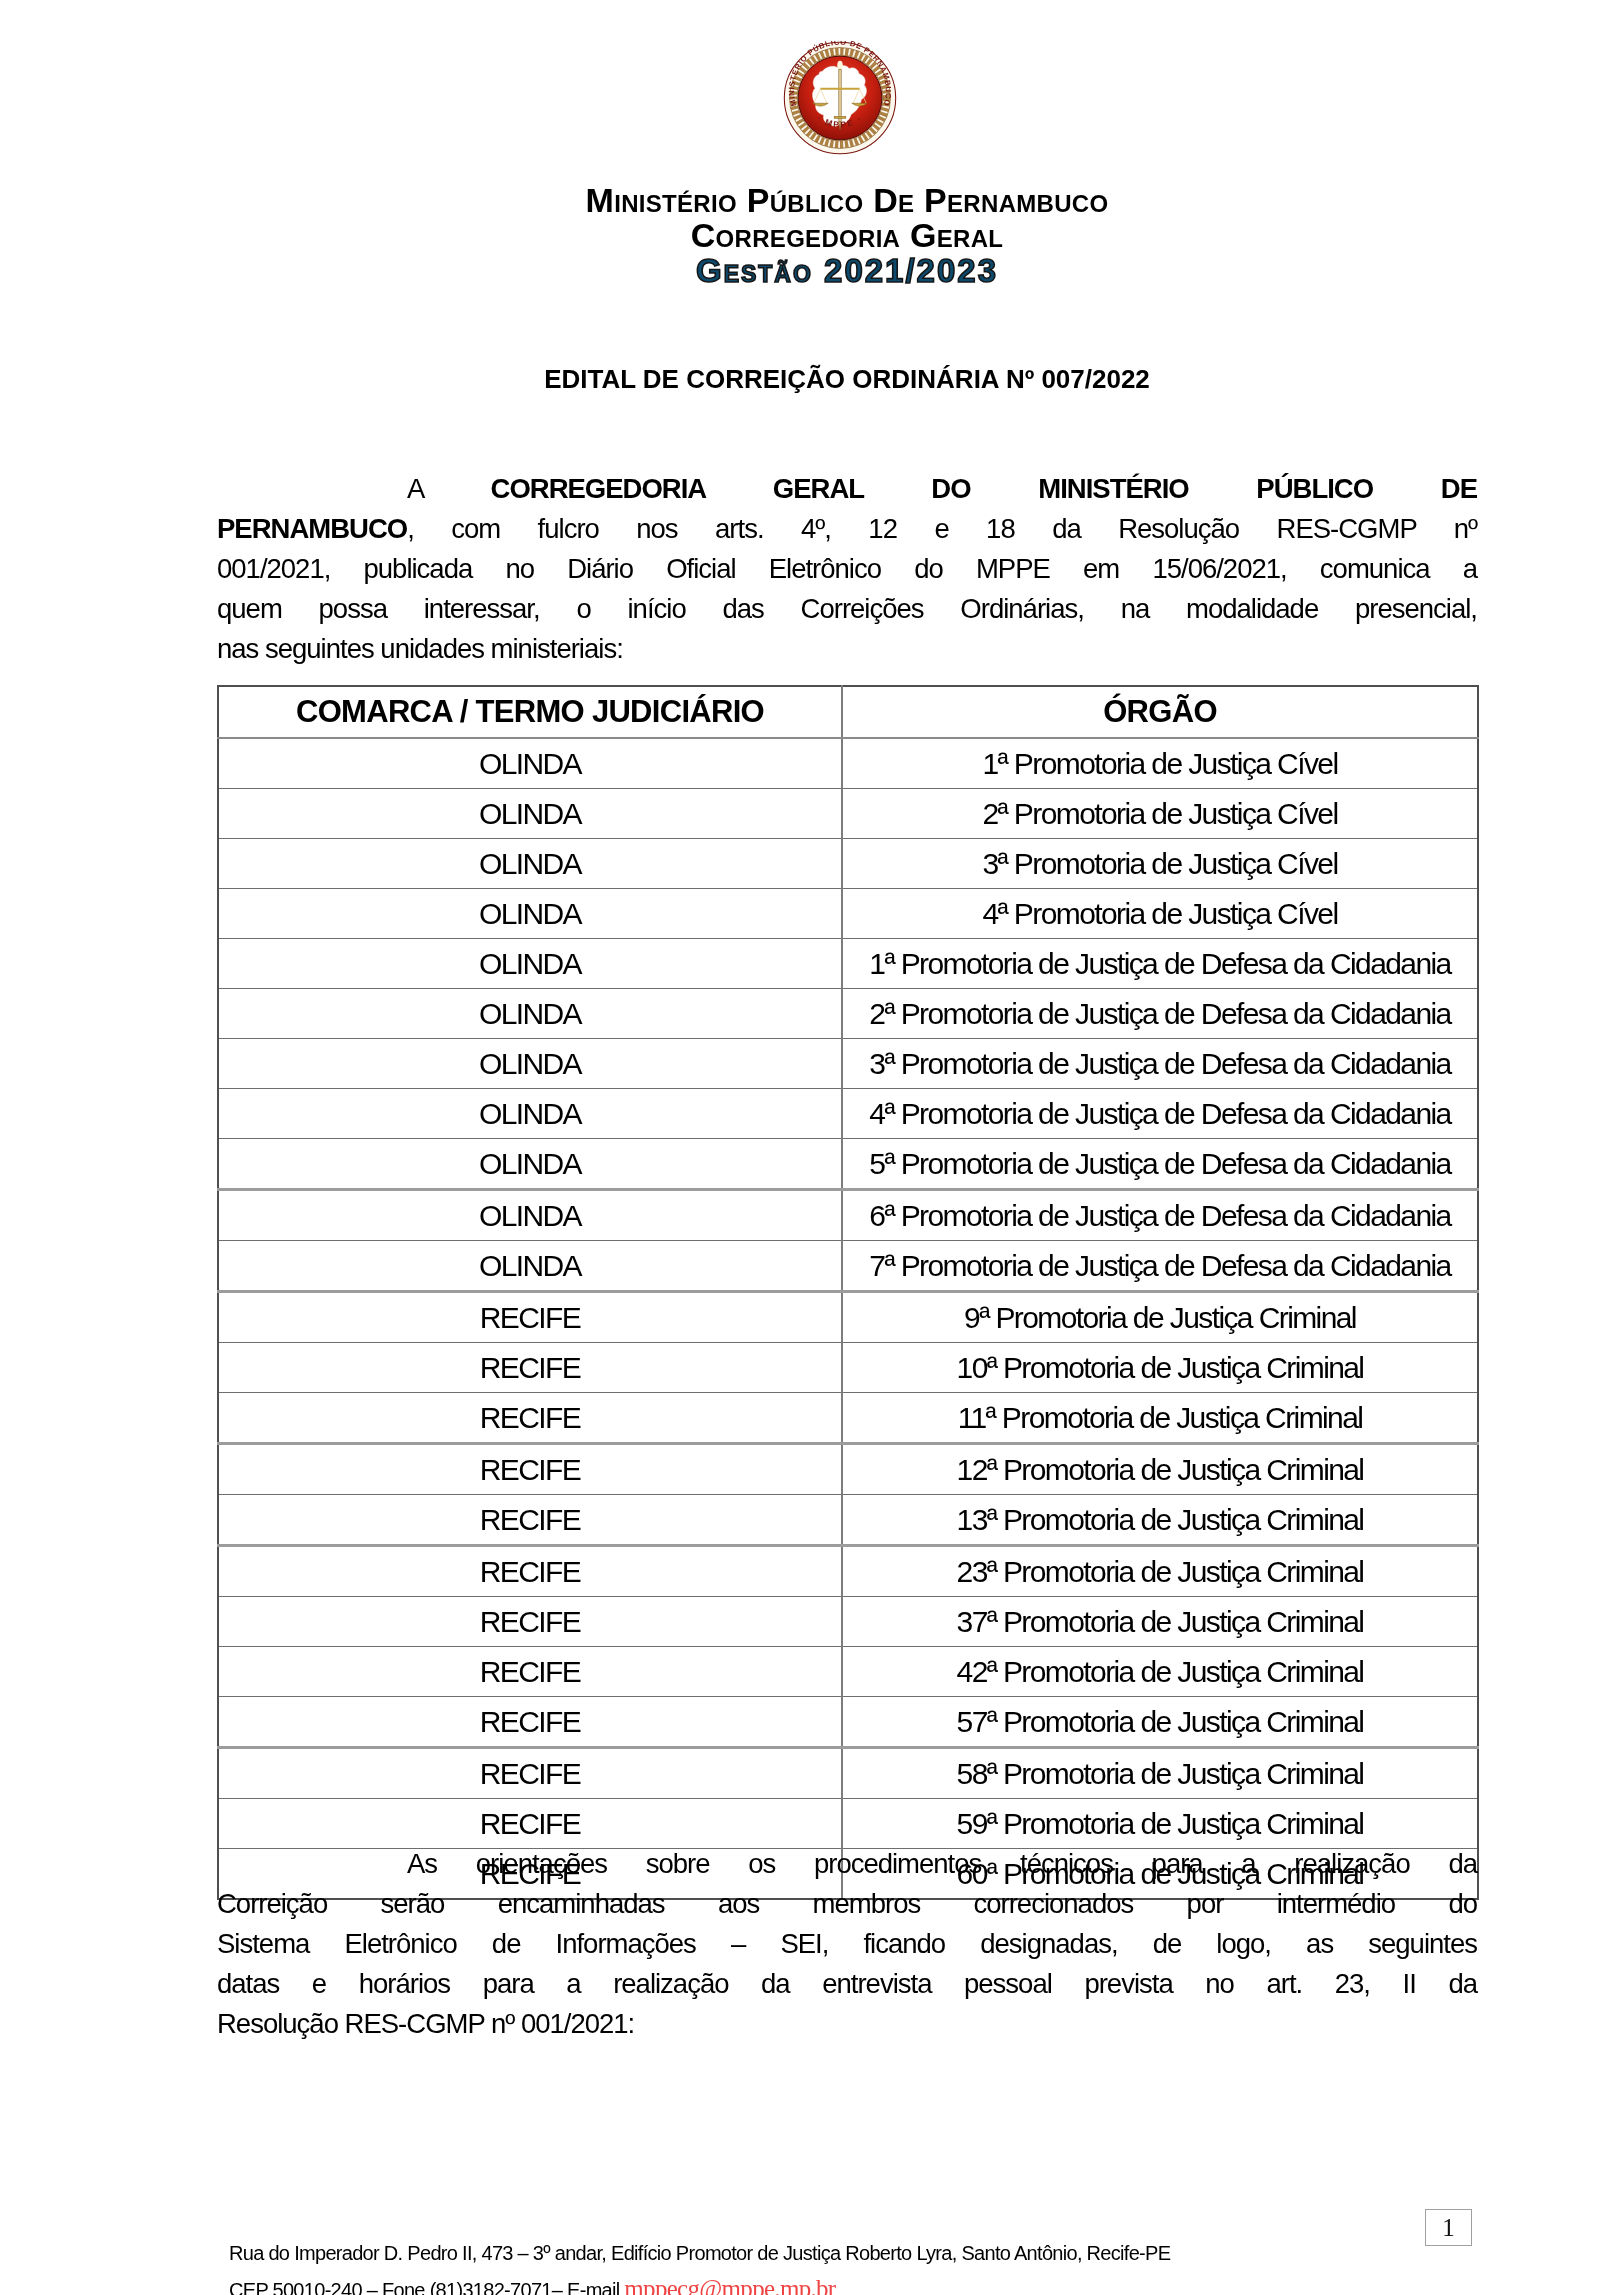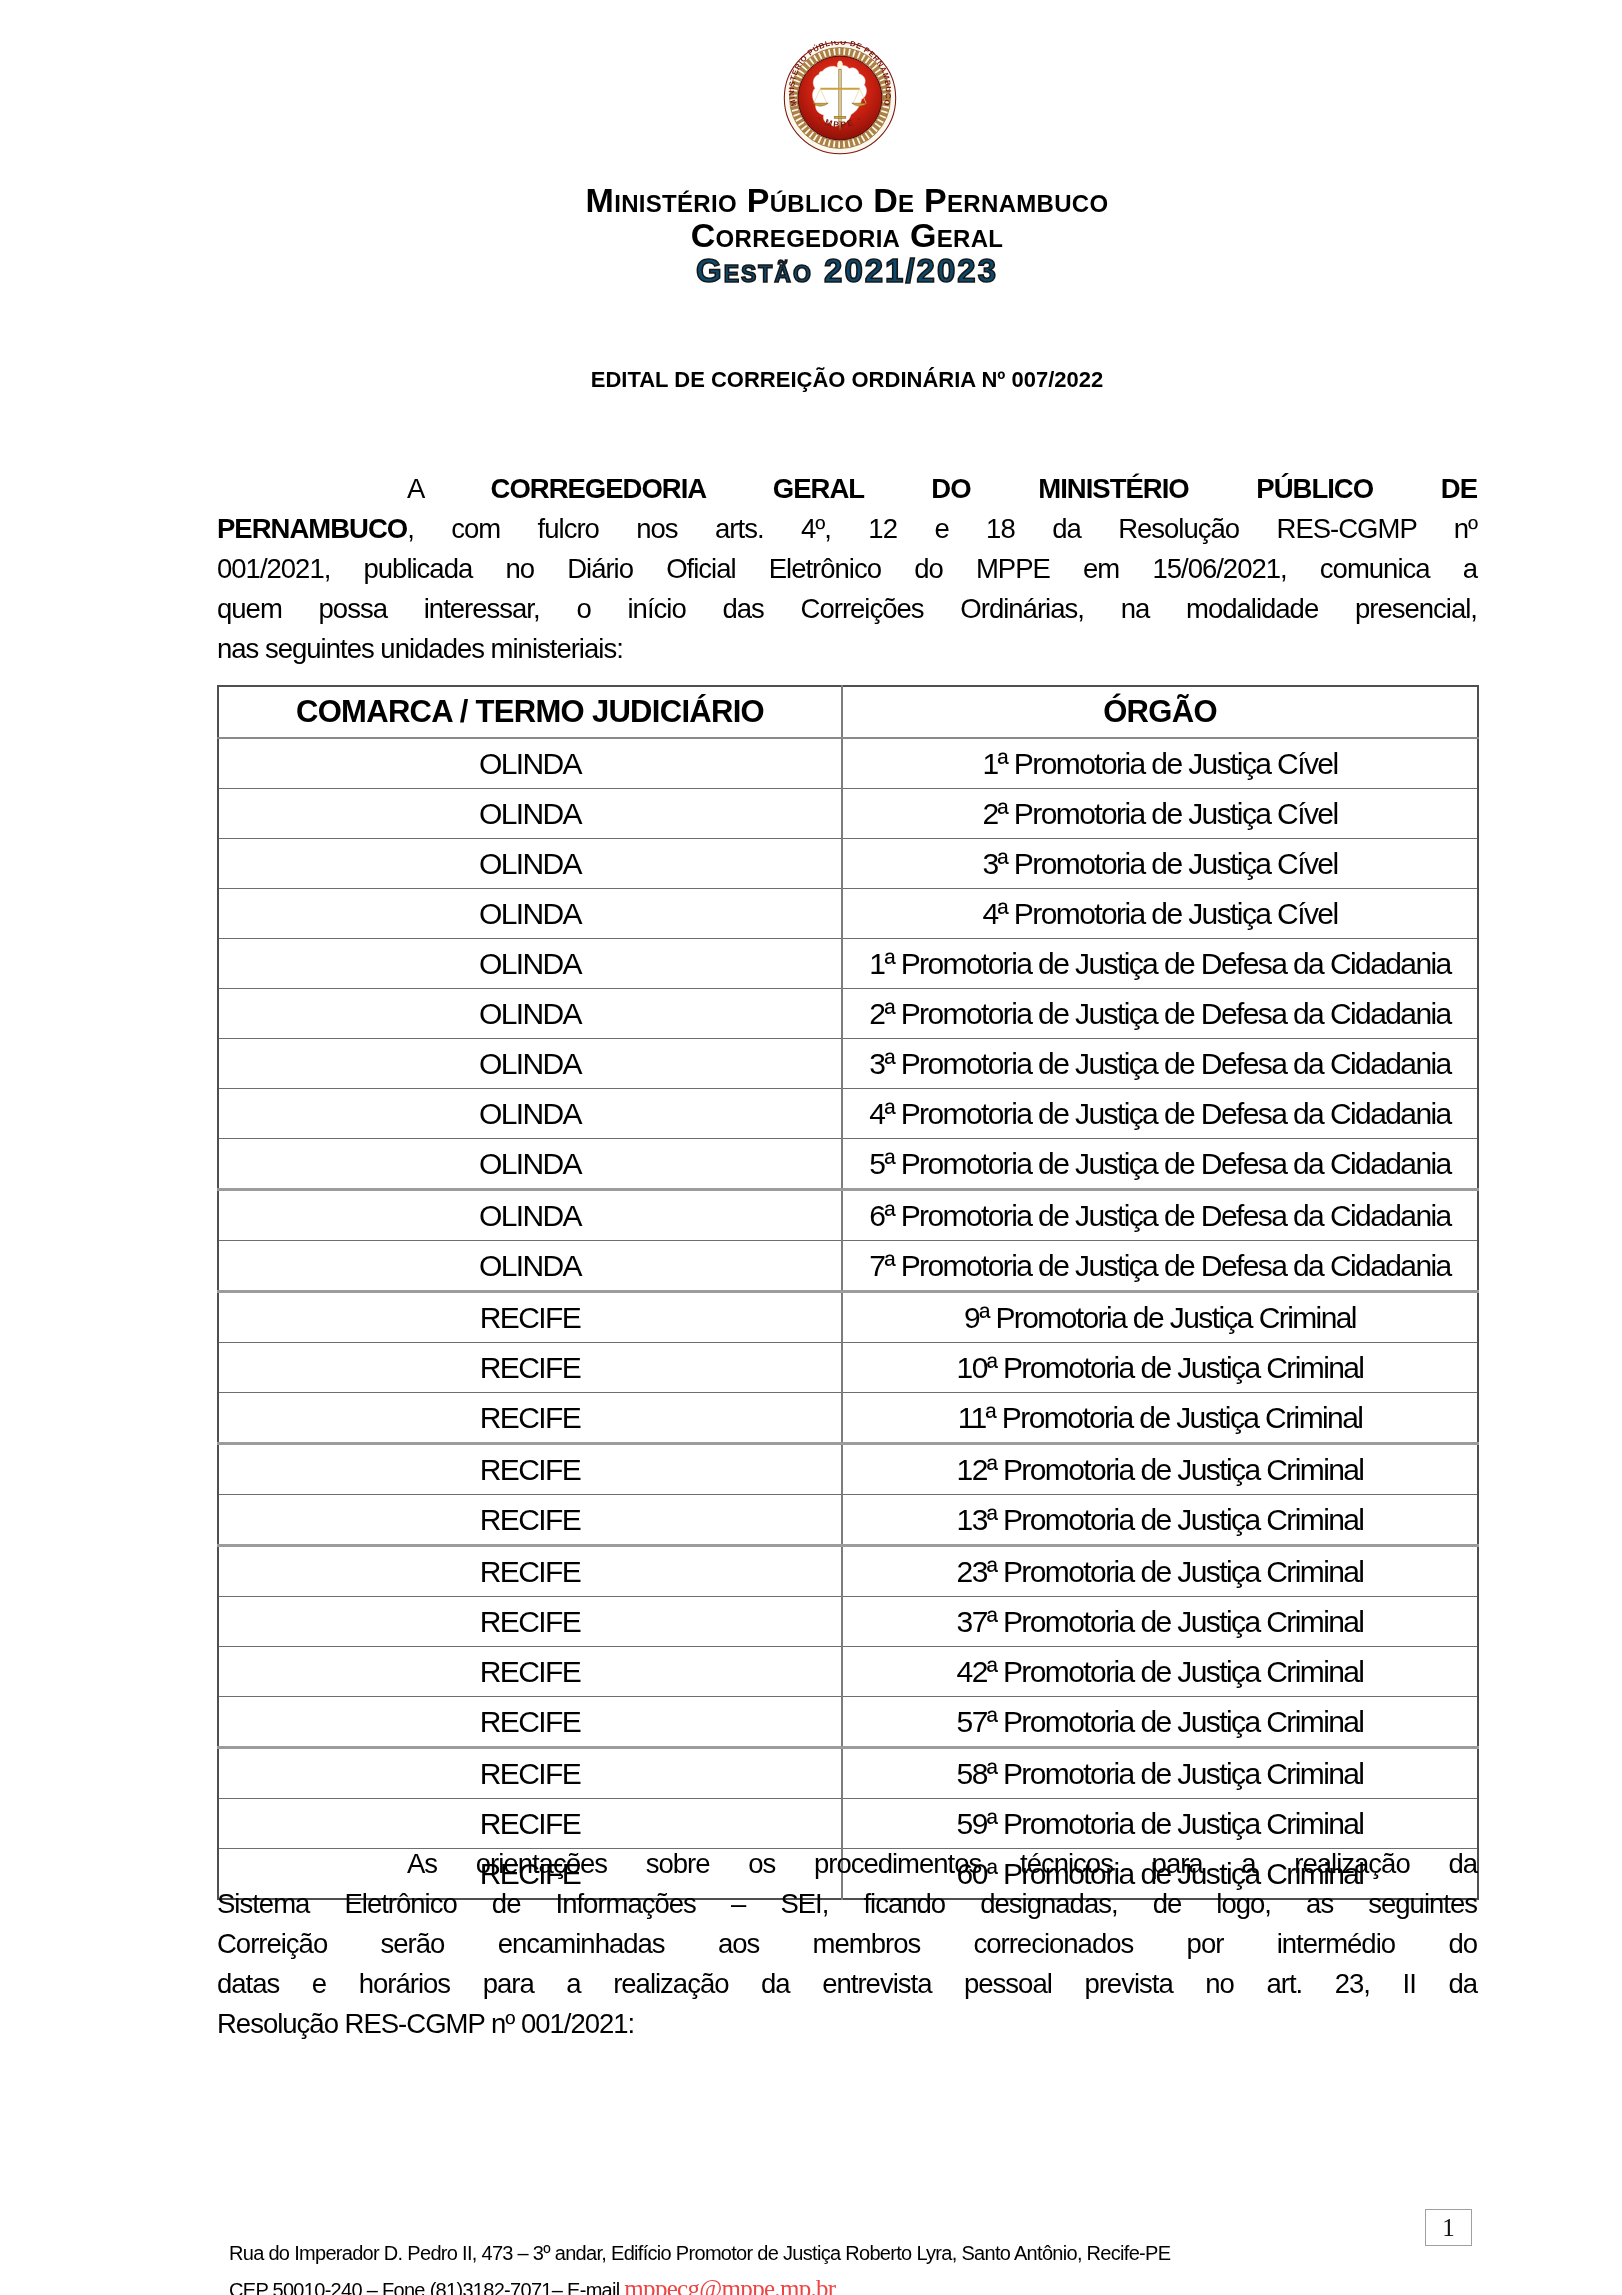--- a/index.html
+++ b/index.html
@@ -10,21 +10,21 @@
   .logo { position:absolute; left:783px; top:41px; width:114px; height:114px; }
 
   
   .org-header { position:absolute; left:217px; top:183px; width:1260px; text-align:center; }
   .org-line1, .org-line2 { font-size:34px; font-weight:bold; font-variant:small-caps; line-height:35px; letter-spacing:0.3px; }
   .org-line3 { font-size:33px; font-weight:bold; font-variant:small-caps; line-height:36px; letter-spacing:2px;
                color:#0c4a6e; -webkit-text-stroke:1.6px #161616; }
 
   
   .doc-title { position:absolute; left:217px; top:361px; width:1260px; text-align:center;
-               font-size:22px; font-weight:bold; line-height:37px; letter-spacing:0; }
+               font-size:26px; font-weight:bold; line-height:37px; letter-spacing:0; }
 
   
   .para { position:absolute; left:217px; width:1260px; font-size:27.5px; line-height:40px; letter-spacing:-1px; }
   .para-1 { top:469px; }
   .para-2 { top:1844px; }
   .pline { text-align:justify; text-align-last:justify; white-space:normal; }
   .pline.first { text-indent:190px; }
   .pline.last { text-align-last:start; }
   .pline b { font-weight:bold; }
 
@@ -208,22 +208,22 @@
         </tr>
         <tr>
           <td>RECIFE</td>
           <td>60ª Promotoria de Justiça Criminal</td>
         </tr>
       </tbody>
   </table>
 
   <div class="para para-2">
       <div class="pline first"><span>As orientações sobre os procedimentos técnicos para a realização da</span></div>
+      <div class="pline"><span>Correição serão encaminhadas aos membros correcionados por intermédio do</span></div>
       <div class="pline"><span>Sistema Eletrônico de Informações – SEI, ficando designadas, de logo, as seguintes</span></div>
-      <div class="pline"><span>Correição serão encaminhadas aos membros correcionados por intermédio do</span></div>
       <div class="pline"><span>datas e horários para a realização da entrevista pessoal prevista no art. 23, II da</span></div>
       <div class="pline last"><span>Resolução RES-CGMP nº 001/2021:</span></div>
     </div>
 
   <div class="footer">
     <div>Rua do Imperador D. Pedro II, 473 – 3º andar, Edifício Promotor de Justiça Roberto Lyra, Santo Antônio, Recife-PE</div>
     <div>
       <span>CEP 50010-240 – Fone (81)3182-7071– E-mail </span><a class="email" href="#">mppecg@mppe.mp.br</a>
     </div>
   </div>

